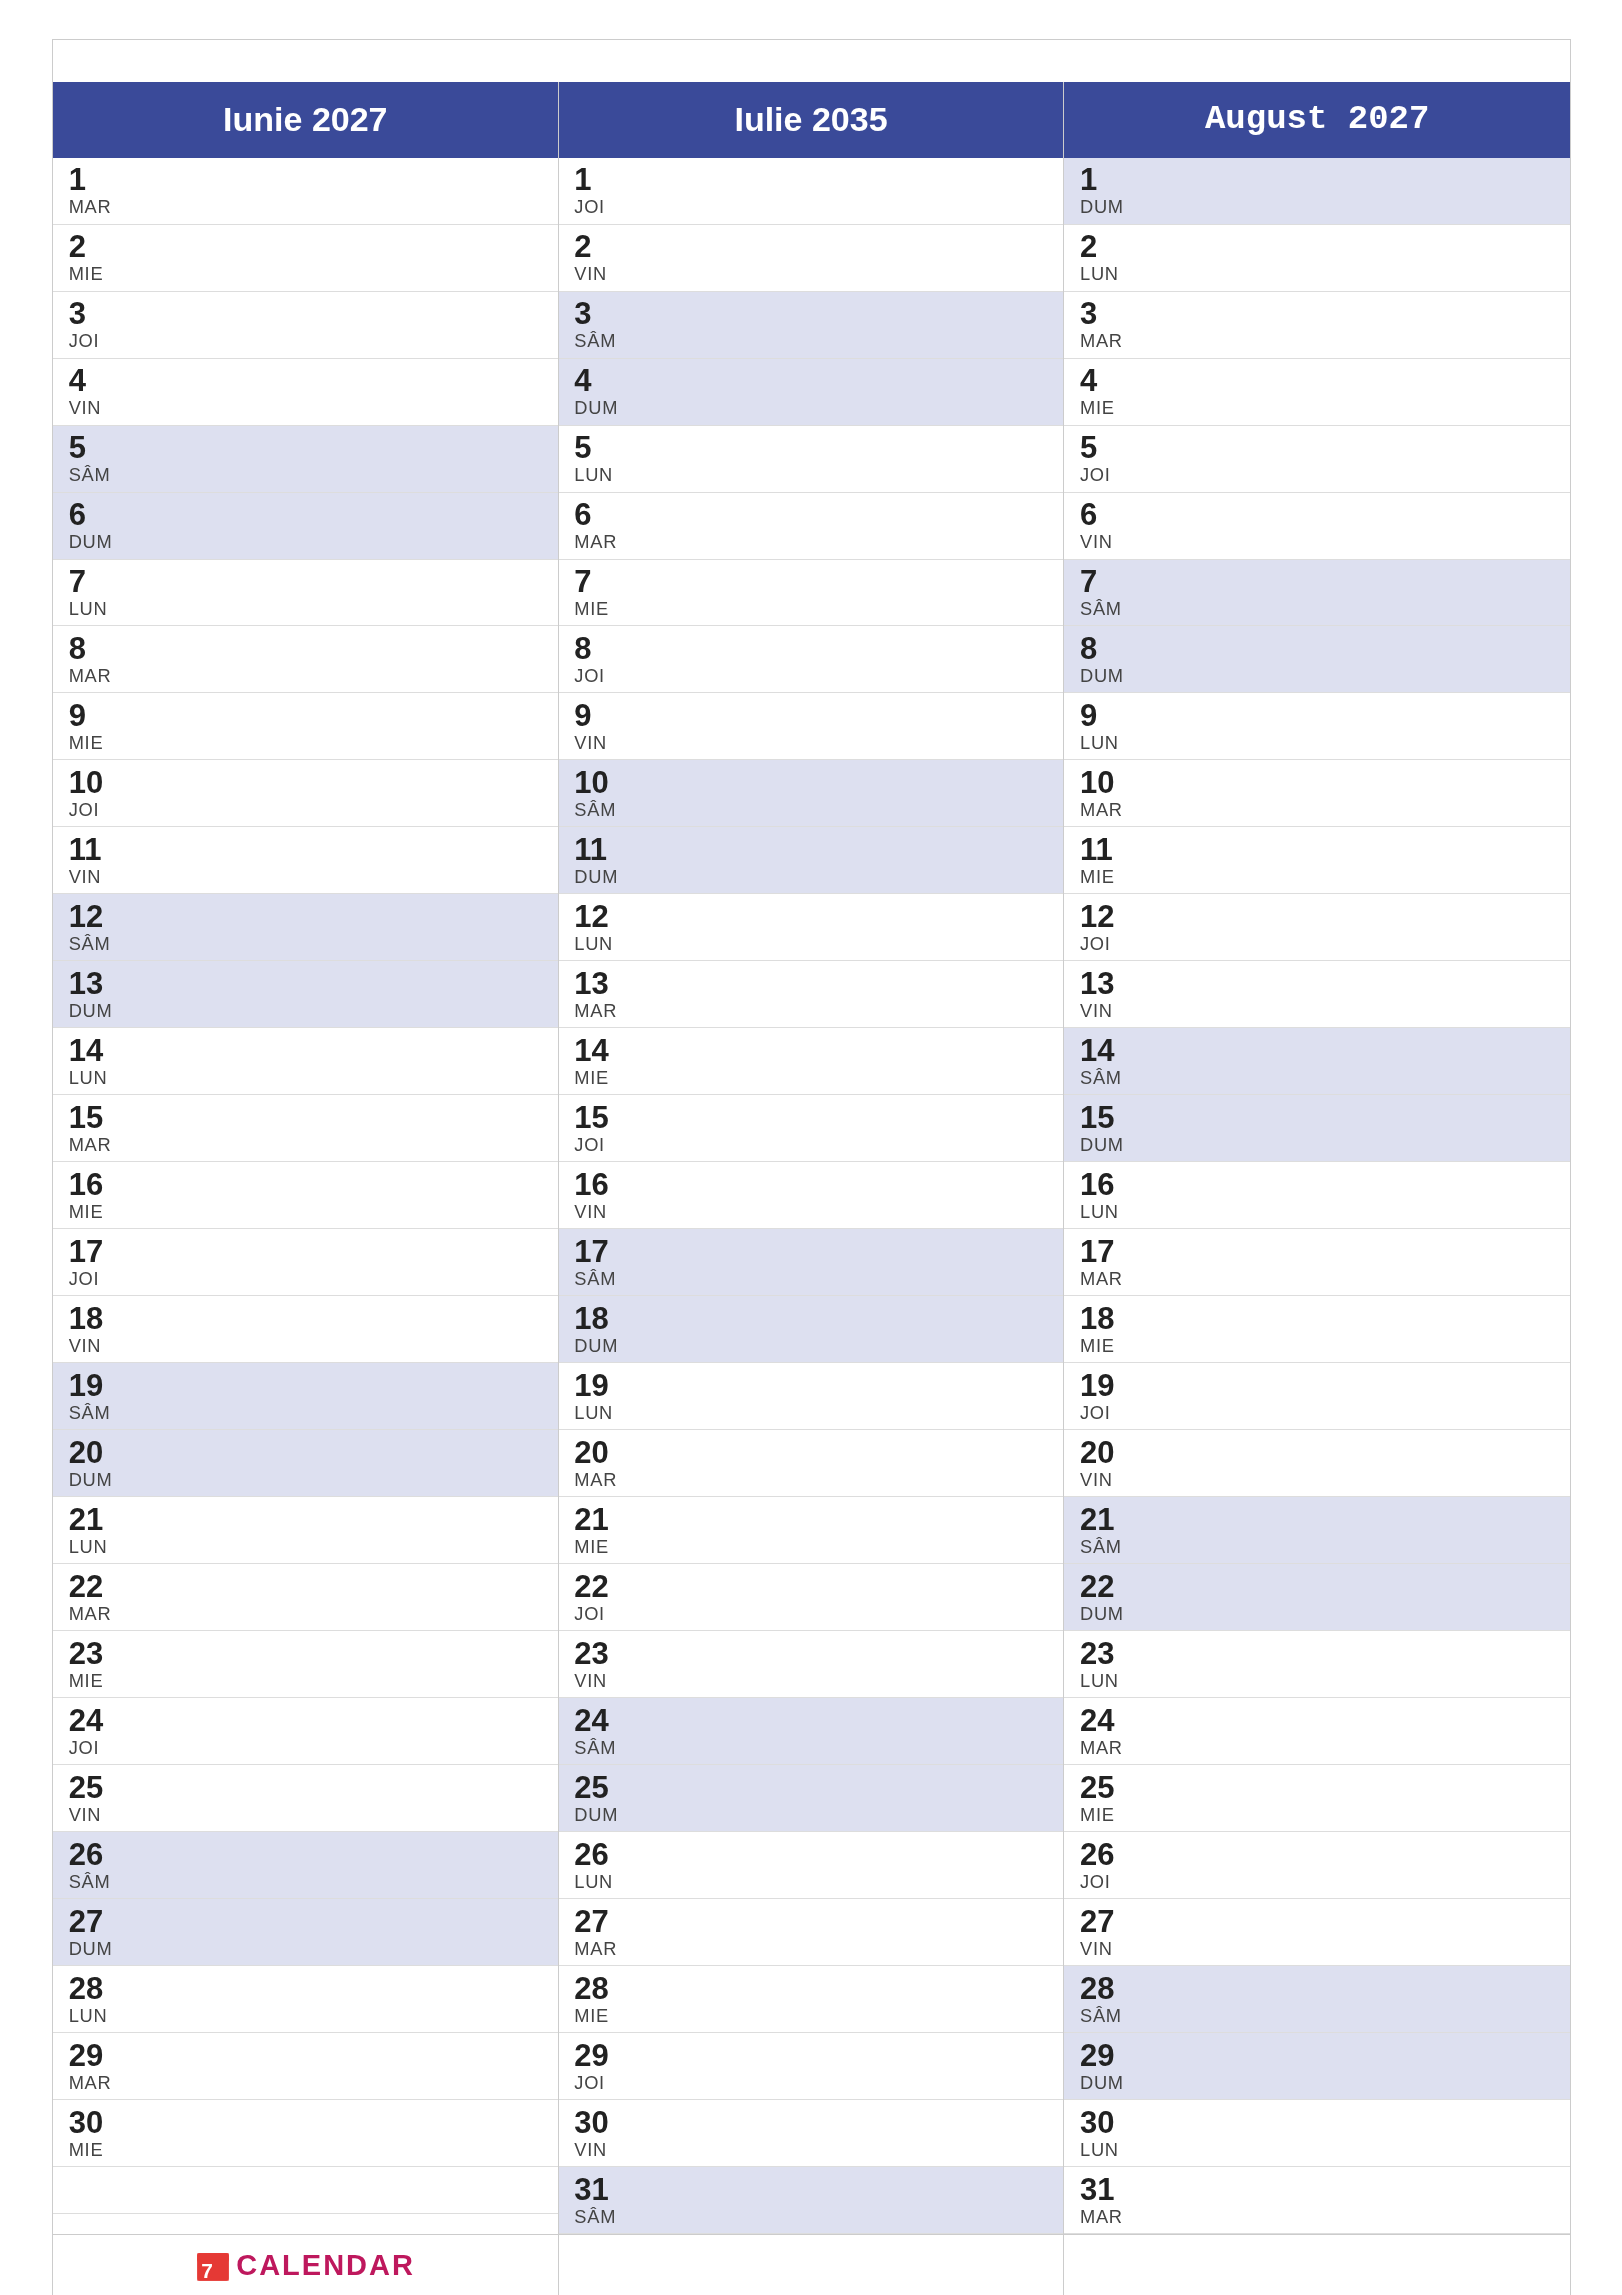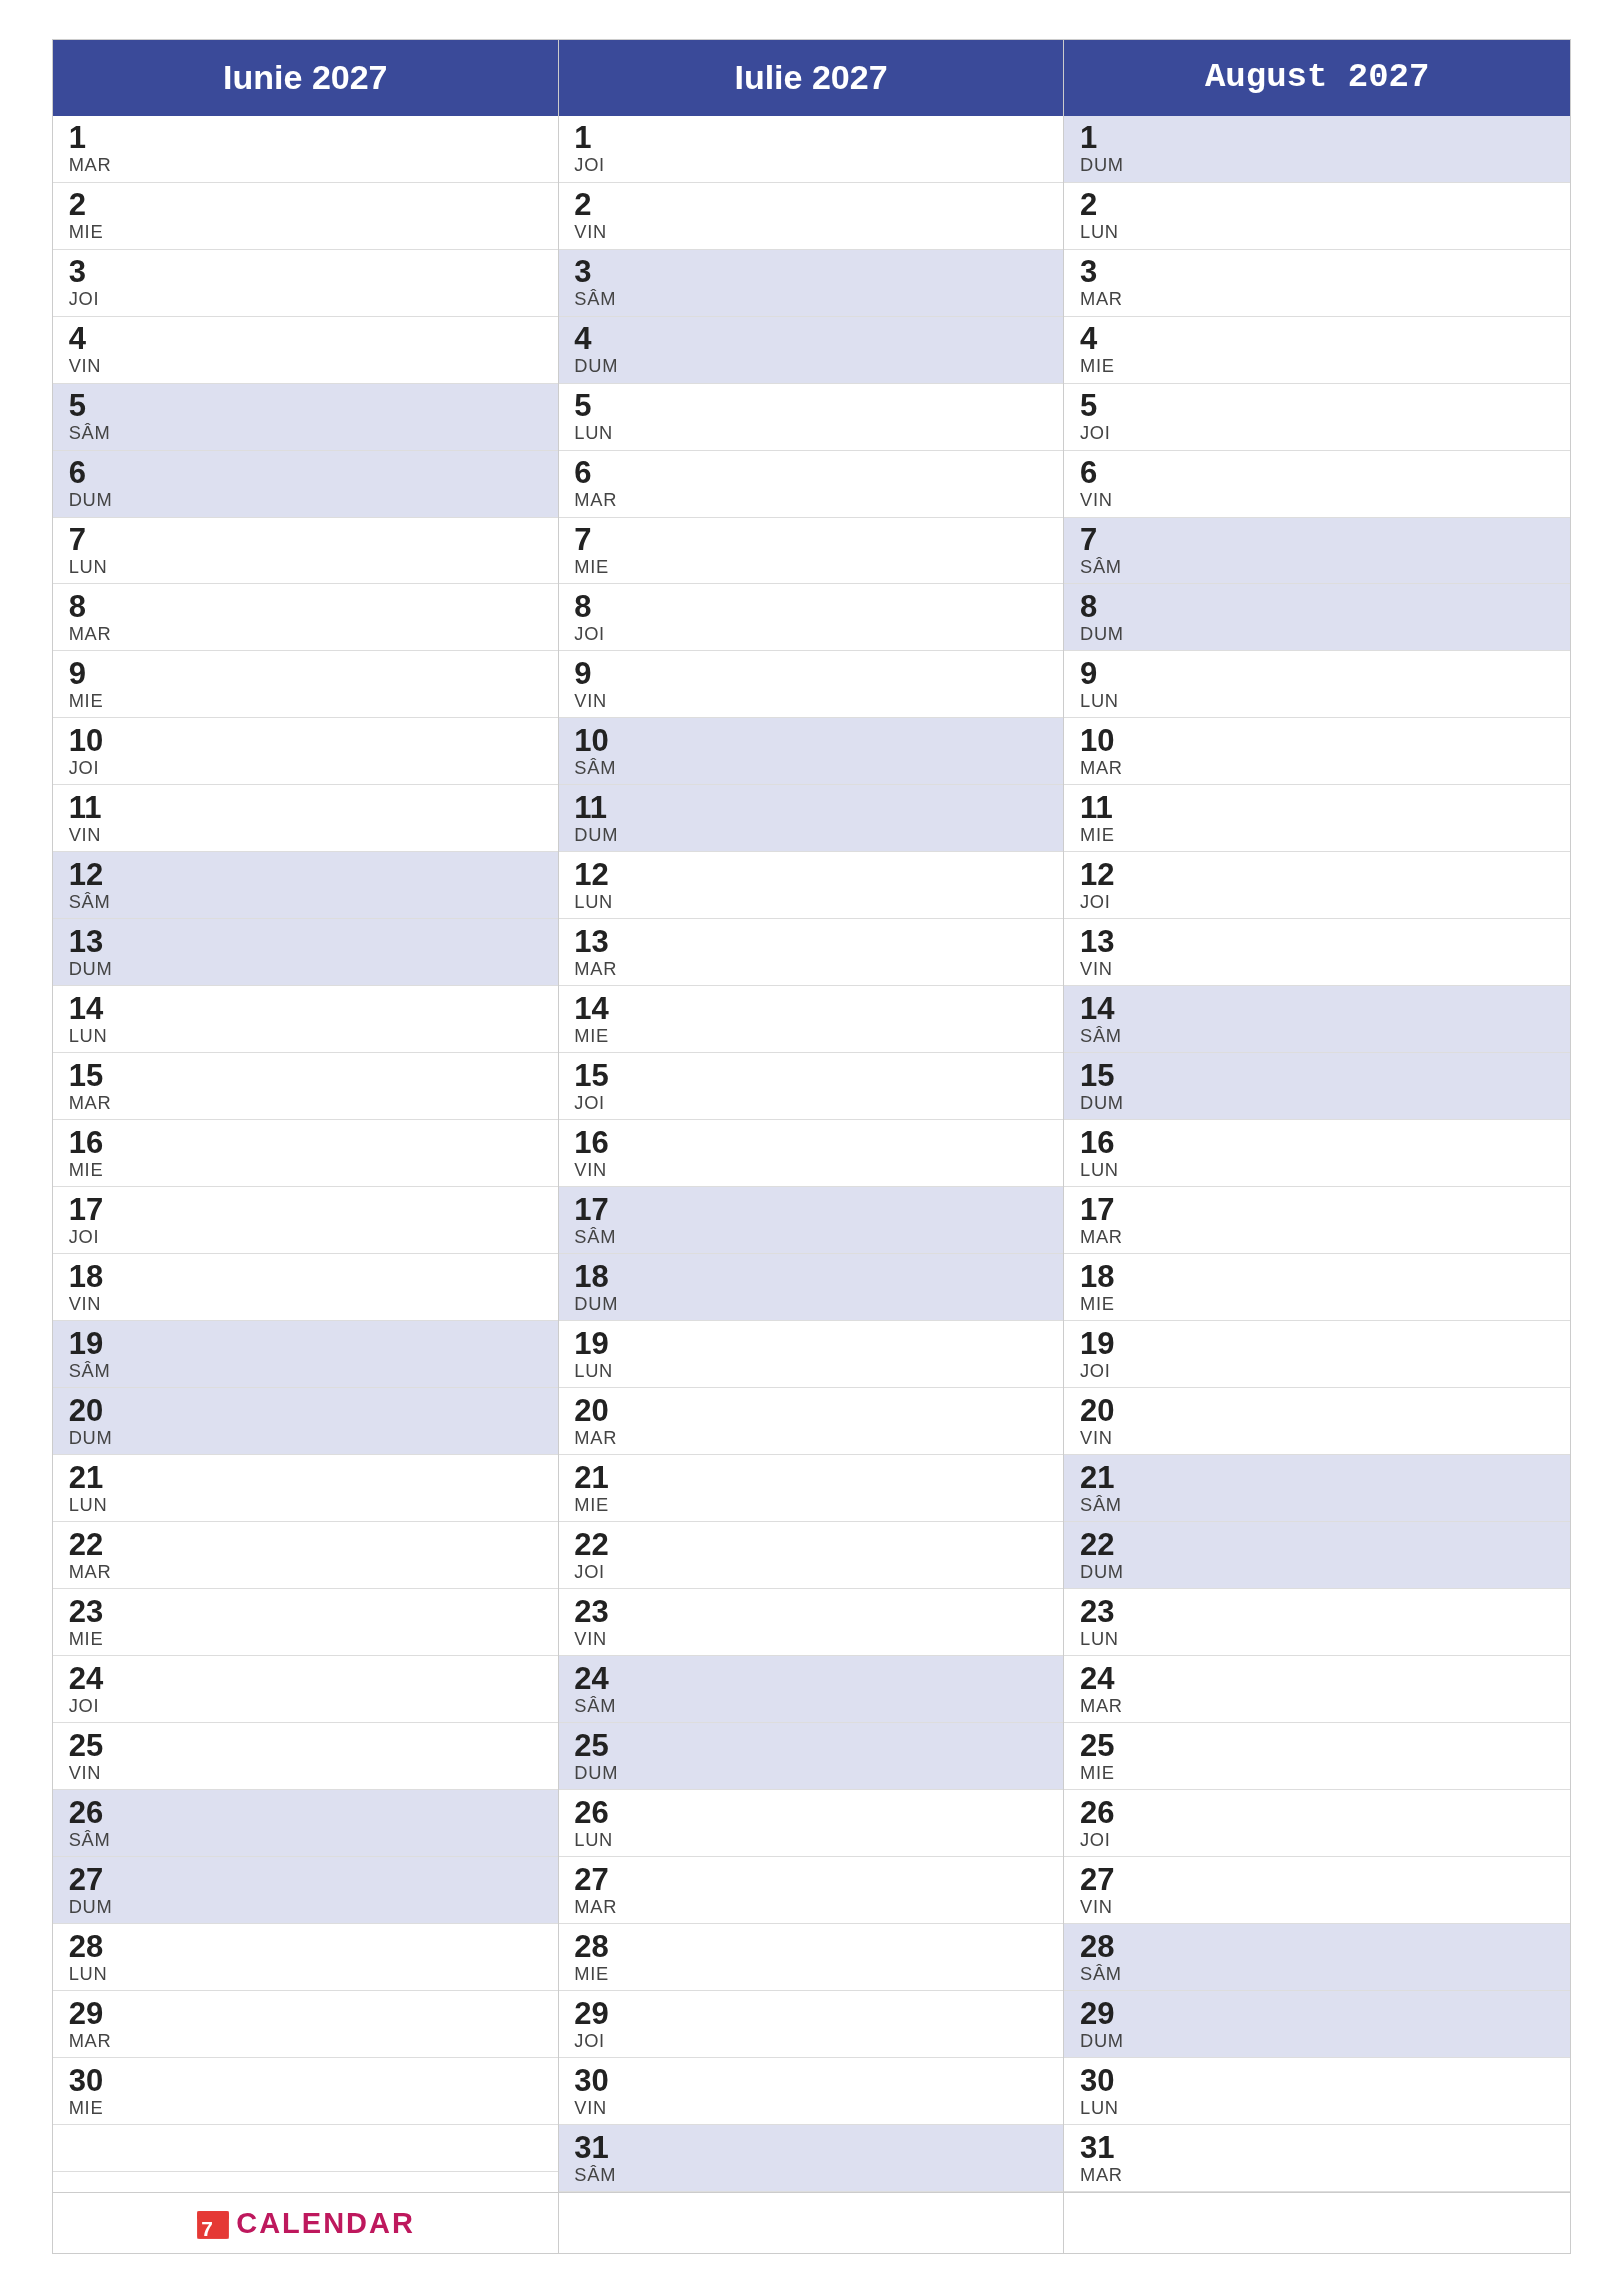--- a/index.html
+++ b/index.html
@@ -13,20 +13,21 @@
       align-items: flex-start;
       padding: 39px 52px;
     }
     .calendar-container {
       width: 100%;
       border: 1.3px solid #ccc;
     }
     .calendar-header {
       display: grid;
       grid-template-columns: 1fr 1fr 1fr;
+      margin-top: 42px;
     }
     .month-header {
       background: #3a4a99;
       color: #fff;
       text-align: center;
       font-size: 34px;
       font-weight: bold;
       padding: 18.3px 13px;
       border-right: 1.3px solid #ccc;
     }
@@ -102,21 +103,21 @@
     .footer-cell:last-child {
       border-right: none;
     }
   </style>
 </head>
 <body>
 
 <div class="calendar-container">
   <div class="calendar-header">
     <div class="month-header">Iunie 2027</div>
-    <div class="month-header">Iulie 2027</div>
+    <div class="month-header">Iulie 2035</div>
     <div class="month-header">August 2027</div>
   </div>
   <div class="calendar-body">
     <div class="month-col" id="col-june">
         <div class="day-row">
           <div class="day-number">1</div>
           <div class="day-name">MAR</div>
         </div>
         <div class="day-row">
           <div class="day-number">2</div>

